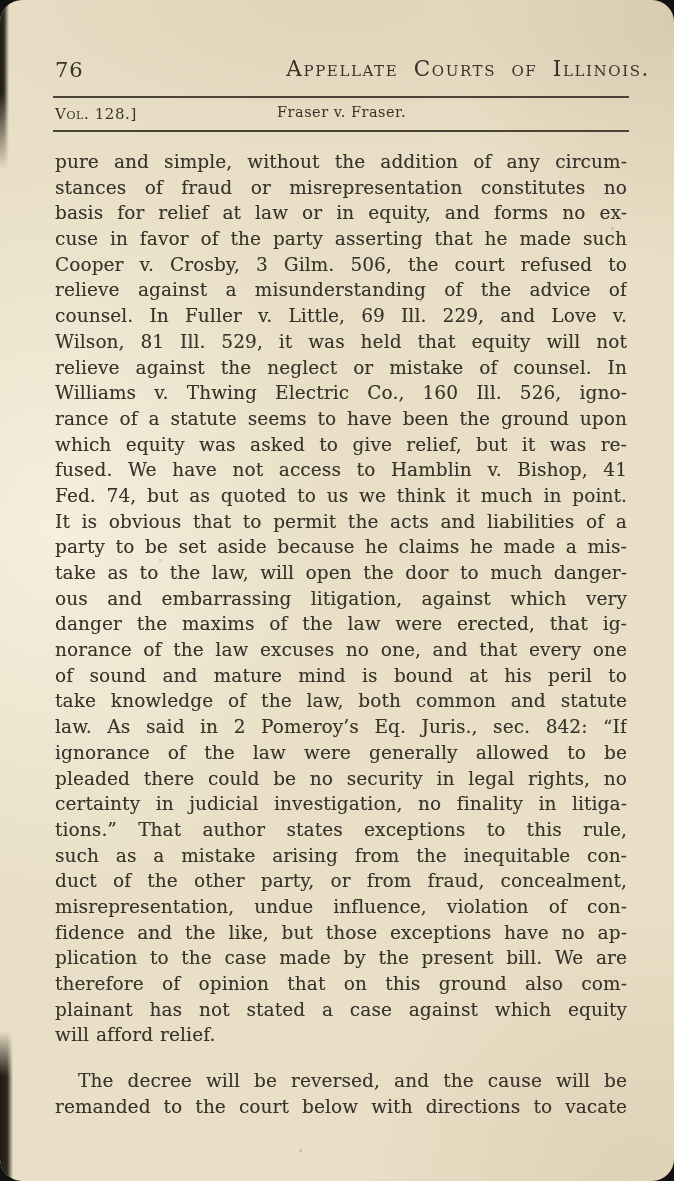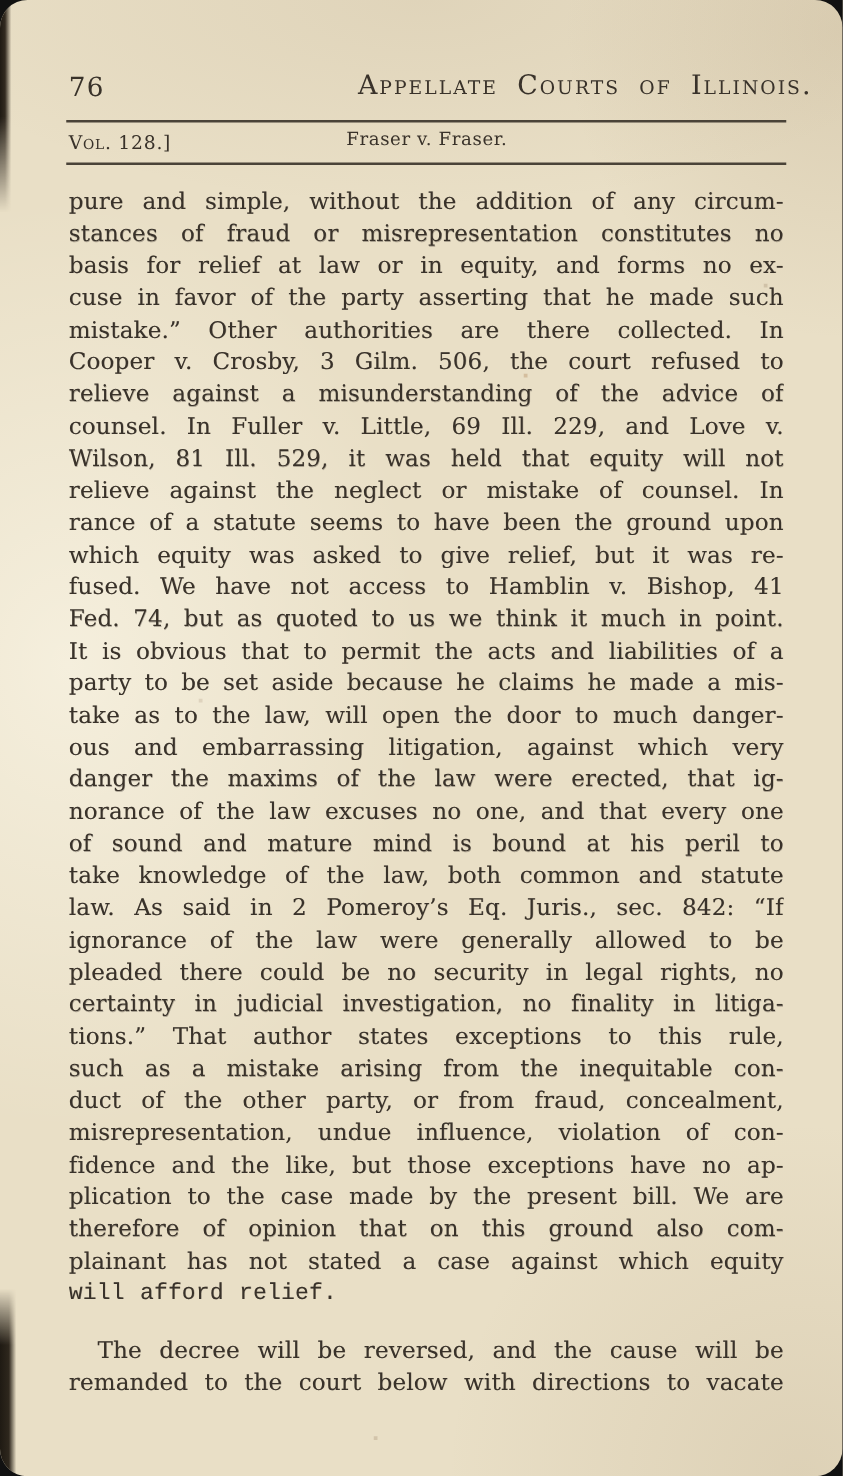--- a/index.html
+++ b/index.html
@@ -81,21 +81,21 @@
     letter-spacing:0.15px;
     word-spacing:1px;
     text-shadow:0.3px 0.3px 0 rgba(57,50,42,0.35);
   }
   .line{
     text-align:justify;
     text-align-last:justify;
     overflow:hidden;
     height:25.7px;
   }
-  .line.para-end{text-align-last:left;font-family:Liberation Mono, monospace;}
+  .line.para-end{text-align-last:left;}
   .line.para-start{text-indent:23px;margin-top:20px;}
 </style>
 </head>
 <body>
 
 <div class="page">
 
   <div class="paper-texture"></div>
 
   <div class="page-number">76</div>
@@ -108,26 +108,26 @@
 
   <div class="running-case">Fraser v. Fraser.</div>
 
   <div class="rule rule-bottom"></div>
 
   <div class="body-text">
     <div class="line">pure and simple, without the addition of any circum-</div>
     <div class="line">stances of fraud or misrepresentation constitutes no</div>
     <div class="line">basis for relief at law or in equity, and forms no ex-</div>
     <div class="line">cuse in favor of the party asserting that he made such</div>
-    <div class="line">mistake.” Other authorities are there collected. In</div>
     <div class="line">Cooper v. Crosby, 3 Gilm. 506, the court refused to</div>
     <div class="line">relieve against a misunderstanding of the advice of</div>
     <div class="line">counsel. In Fuller v. Little, 69 Ill. 229, and Love v.</div>
     <div class="line">Wilson, 81 Ill. 529, it was held that equity will not</div>
     <div class="line">relieve against the neglect or mistake of counsel. In</div>
+    <div class="line">Williams v. Thwing Electric Co., 160 Ill. 526, igno-</div>
     <div class="line">rance of a statute seems to have been the ground upon</div>
     <div class="line">which equity was asked to give relief, but it was re-</div>
     <div class="line">fused. We have not access to Hamblin v. Bishop, 41</div>
     <div class="line">Fed. 74, but as quoted to us we think it much in point.</div>
     <div class="line">It is obvious that to permit the acts and liabilities of a</div>
     <div class="line">party to be set aside because he claims he made a mis-</div>
     <div class="line">take as to the law, will open the door to much danger-</div>
     <div class="line">ous and embarrassing litigation, against which very</div>
     <div class="line">danger the maxims of the law were erected, that ig-</div>
     <div class="line">norance of the law excuses no one, and that every one</div>

